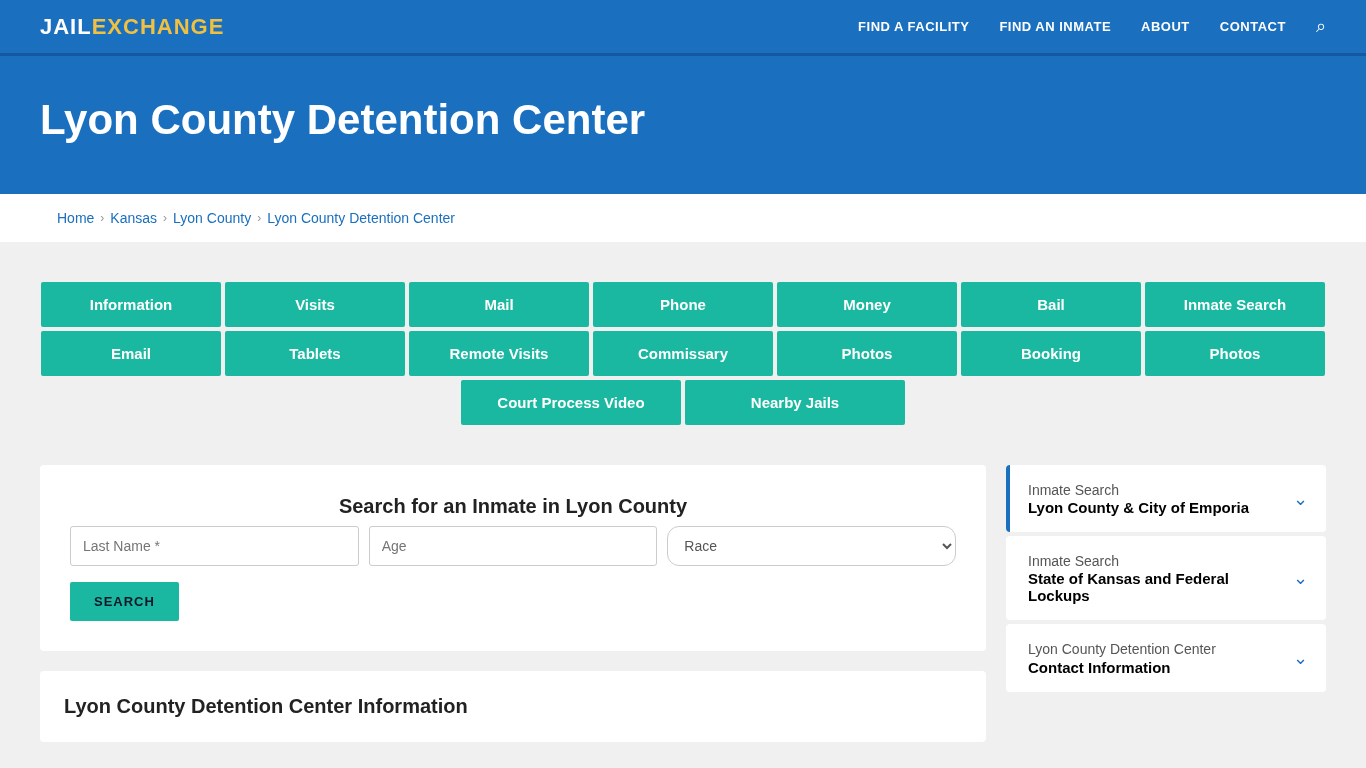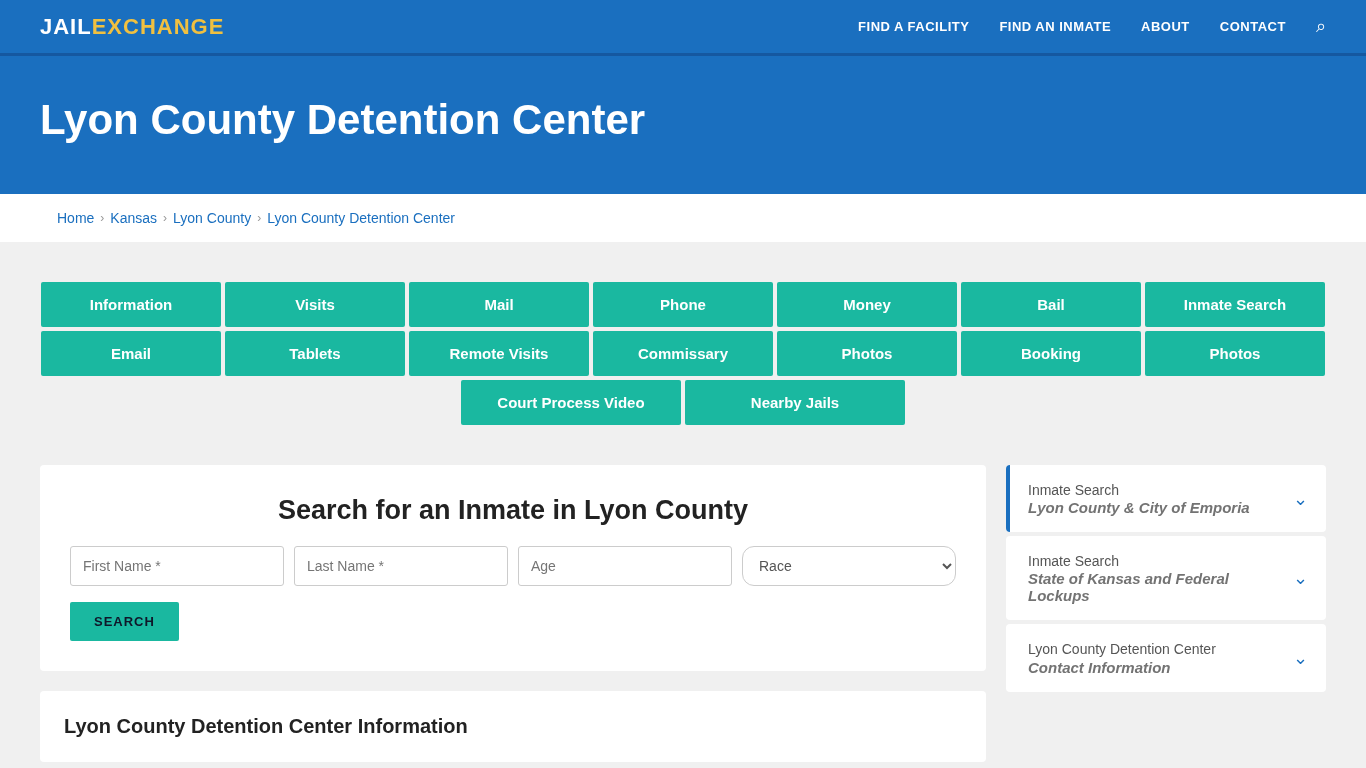--- a/index.html
+++ b/index.html
@@ -134,23 +134,23 @@
 
     
     .search-card {
       background: #fff;
       border-radius: 4px;
       padding: 30px 30px 30px 30px;
       margin-bottom: 20px;
     }
     .search-card h2 {
       text-align: center;
-      font-size: 27px;
-      font-weight: 700;
-      margin-bottom: 20px;
+      font-size: 20px;
+      font-weight: 700;
+      margin-bottom: 8px;
       color: #222;
     }
     .search-fields {
       display: flex;
       gap: 10px;
       margin-bottom: 16px;
       flex-wrap: wrap;
     }
     .search-field {
       flex: 1;
@@ -217,22 +217,21 @@
     }
     .sidebar-card-title {
       font-size: 14px;
       font-weight: 400;
       color: #555;
       line-height: 1.3;
     }
     .sidebar-card-subtitle {
       font-size: 15px;
       font-weight: 700;
-      color: #737373;
-      font-style: italic;
+      color: #000000;
     }
     .chevron-icon {
       color: #1a6fbf;
       font-size: 18px;
       flex-shrink: 0;
     }
   </style>
 </head>
 <body>
 
@@ -293,21 +292,20 @@
     </div>
   </div>
 
   <div class="content-layout">
 
     <div class="content-main">
 
       <div class="search-card">
         <h2>Search for an Inmate in Lyon County</h2>
         <div class="search-fields">
-          <input class="search-field" type="text" placeholder="First Name *" style="">
           <input class="search-field" type="text" placeholder="Last Name *" style="">
           <input class="search-field" type="text" placeholder="Age" style="">
           <select class="search-field-race">
             <option>Race</option>
             <option>White</option>
             <option>Black</option>
             <option>Hispanic</option>
             <option>Asian</option>
             <option>Other</option>
           </select>

